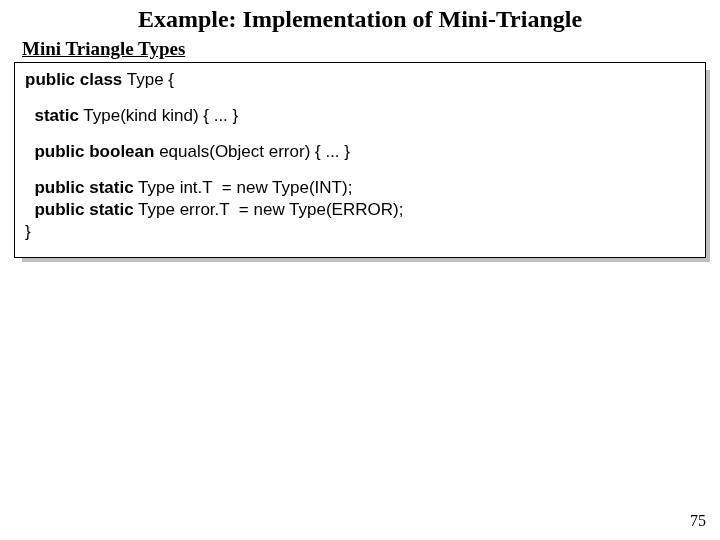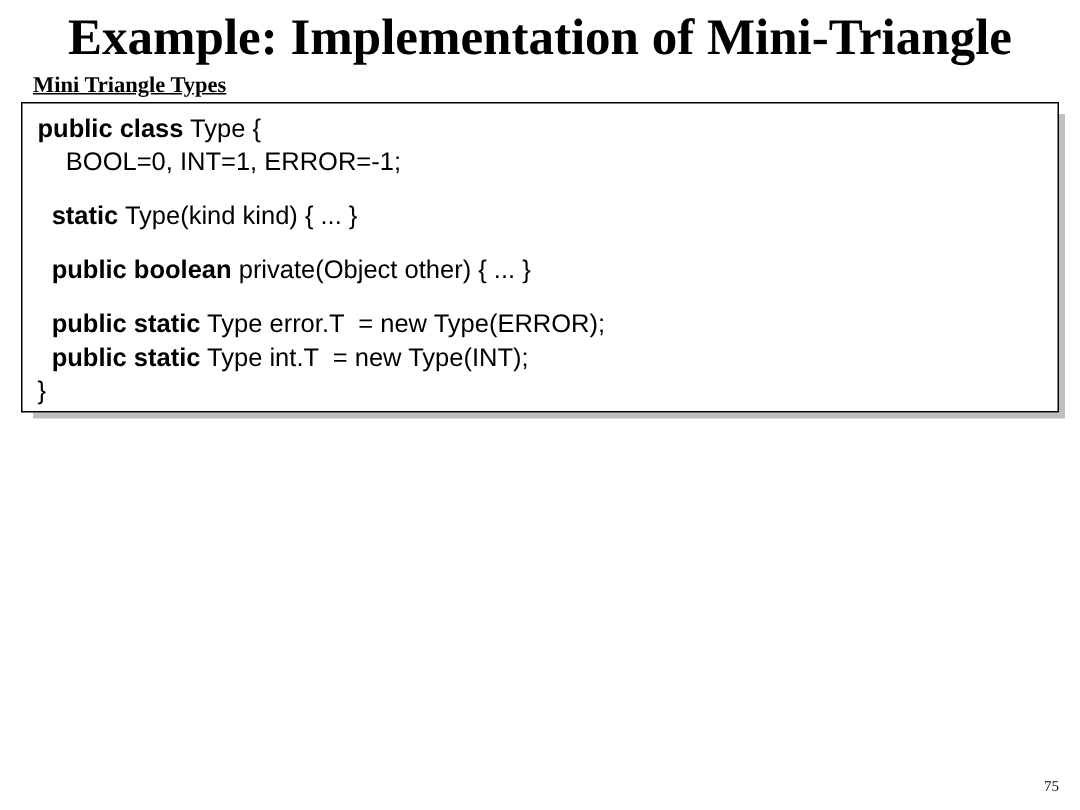--- a/index.html
+++ b/index.html
@@ -9,80 +9,79 @@
       background: #ffffff;
       font-family: Arial, Helvetica, sans-serif;
       color: #000;
       position: relative;
       overflow: hidden;
     }
     .slide-title {
       text-align: center;
       font-family: "Times New Roman", Times, serif;
       font-weight: bold;
-      font-size: 34px;
+      font-size: 24px;
       line-height: 1.15;
       padding: 6px 30px 2px 30px;
     }
     .section-heading {
       font-family: "Times New Roman", Times, serif;
       font-weight: bold;
-      font-size: 15px;
+      font-size: 19px;
       text-decoration: underline;
       margin: 2px 0 2px 22px;
     }
     .code-box-wrap {
       position: relative;
       margin: 0 14px 0 14px;
     }
     .shadow {
       position: absolute;
       top: 8px; left: 8px;
       right: -4px; bottom: -4px;
       background: #bfbfbf;
       z-index: 0;
     }
     .code-box {
       position: relative;
       background: #fff;
       border: 1px solid #000;
-      padding: 6px 10px 2px 10px;
+      padding: 6px 10px 14px 10px;
       z-index: 1;
       font-size: 17px;
       line-height: 1.3;
     }
     .code-line { white-space: pre; }
     .kw { font-weight: bold; }
     .gap { height: 14px; }
     .page-number {
       position: absolute;
       right: 14px;
       bottom: 10px;
       font-family: "Times New Roman", Times, serif;
-      font-size: 10px;
+      font-size: 16px;
     }
   </style>
 </head>
 <body>
 
 <h1 class="slide-title">
   <span>Example: Implementation of Mini-Triangle</span><br>
 </h1>
 
 <div class="section-heading">Mini Triangle Types</div>
 
 <div class="code-box-wrap">
   <div class="shadow"></div>
   <div class="code-box">
     <div class="code-line"><span class="kw">public class</span><span> Type {</span></div>
-    <div class="code-line"><span>    BOOL=0, INT=1, ERROR=-1;</span></div>
     <div class="gap"></div>
     <div class="code-line"><span class="kw">  static</span><span> Type(kind kind) { ... }</span></div>
     <div class="gap"></div>
-    <div class="code-line"><span class="kw">  public boolean</span><span> private(Object other) { ... }</span></div>
+    <div class="code-line"><span class="kw">  public boolean</span><span> equals(Object error) { ... }</span></div>
     <div class="gap"></div>
+    <div class="code-line"><span class="kw">  public static</span><span> Type int.T  = new Type(INT);</span></div>
     <div class="code-line"><span class="kw">  public static</span><span> Type error.T  = new Type(ERROR);</span></div>
-    <div class="code-line"><span class="kw">  public static</span><span> Type int.T  = new Type(INT);</span></div>
     <div class="code-line"><span>}</span></div>
   </div>
 </div>
 
 <div class="page-number">75</div>
 
 </body></html>

